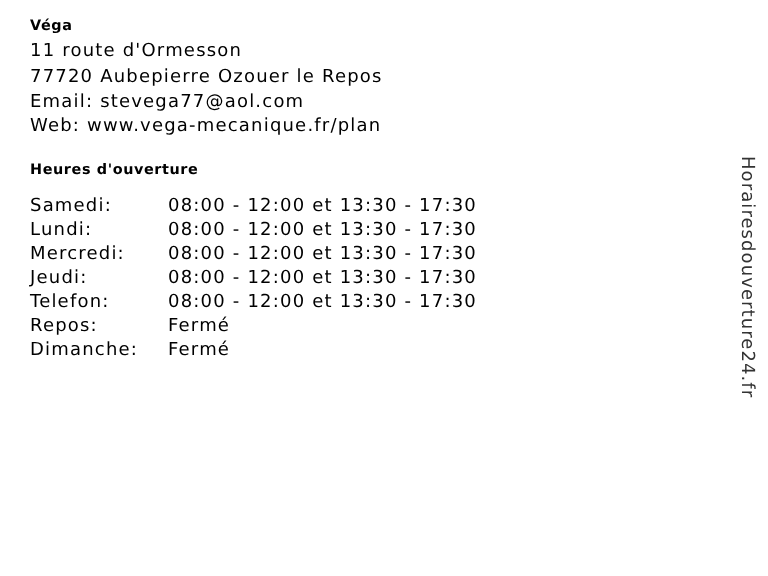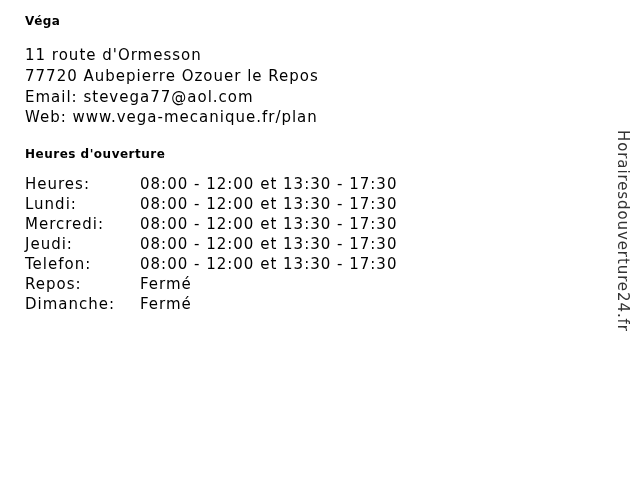--- a/index.html
+++ b/index.html
@@ -21,21 +21,20 @@
     left: 25px;
   }
   .business-name {
     font-size: 12px;
     font-weight: bold;
     line-height: 22px;
     letter-spacing: 0.5px;
     margin: 0;
   }
   .contact-block {
-    margin-top: 13px;
     font-size: 15px;
     line-height: 20.8px;
     letter-spacing: 1px;
   }
   .contact-line {
     white-space: nowrap;
   }
   .hours-heading {
     margin-top: 16px;
     font-size: 12px;
@@ -82,21 +81,21 @@
     <div class="contact-line">11 route d'Ormesson</div>
     <div class="contact-line">77720 Aubepierre Ozouer le Repos</div>
     <div class="contact-line">Email: stevega77@aol.com</div>
     <div class="contact-line">Web: www.vega-mecanique.fr/plan</div>
   </div>
 
   <div class="hours-heading">Heures d'ouverture</div>
 
   <div class="hours-table">
     <div class="hours-row">
-      <span class="hours-day">Heures:</span>
+      <span class="hours-day">Samedi:</span>
       <span class="hours-value">08:00 - 12:00 et 13:30 - 17:30</span>
     </div>
     <div class="hours-row">
       <span class="hours-day">Lundi:</span>
       <span class="hours-value">08:00 - 12:00 et 13:30 - 17:30</span>
     </div>
     <div class="hours-row">
       <span class="hours-day">Mercredi:</span>
       <span class="hours-value">08:00 - 12:00 et 13:30 - 17:30</span>
     </div>

